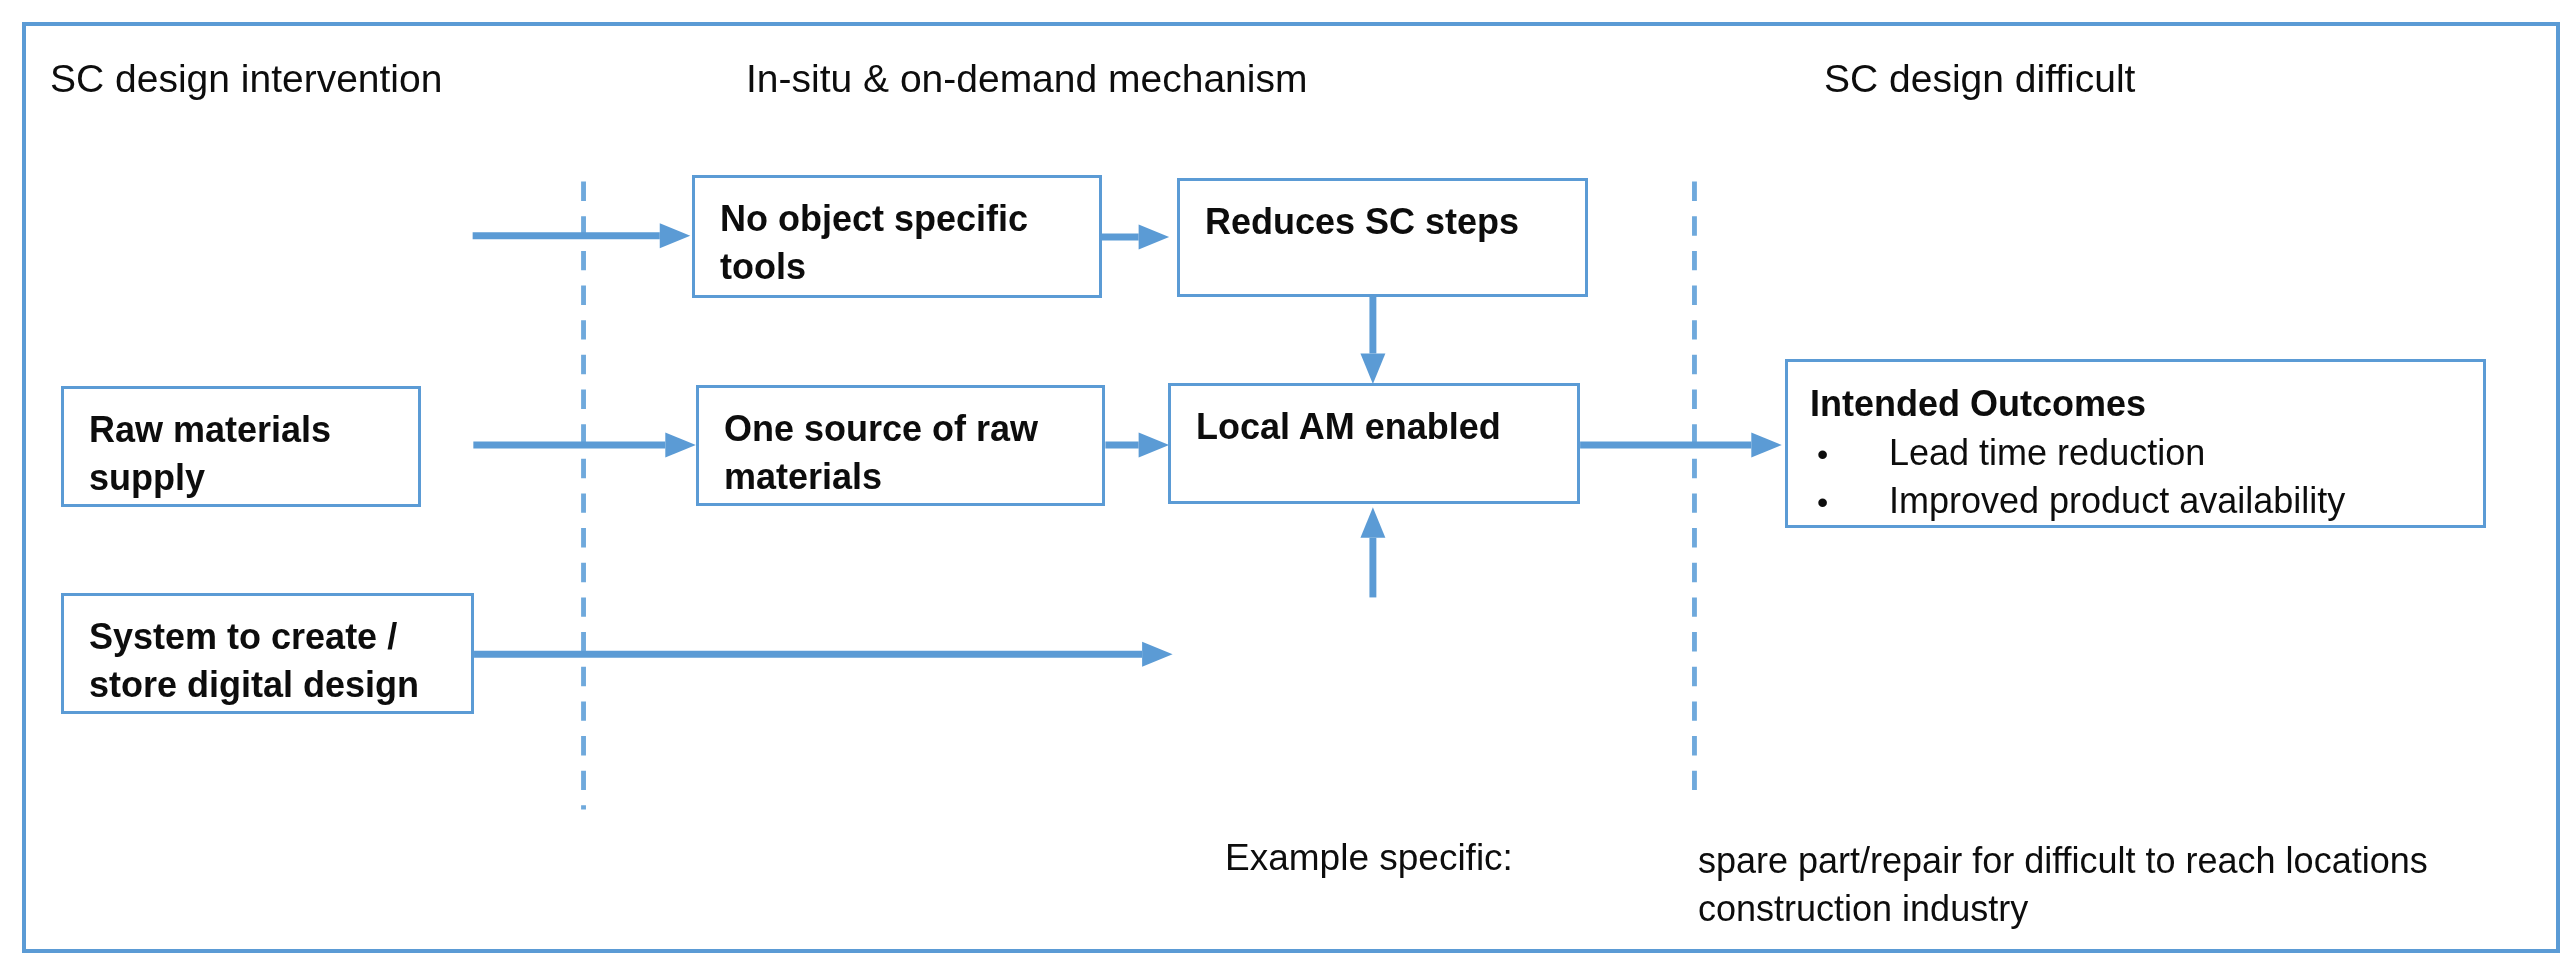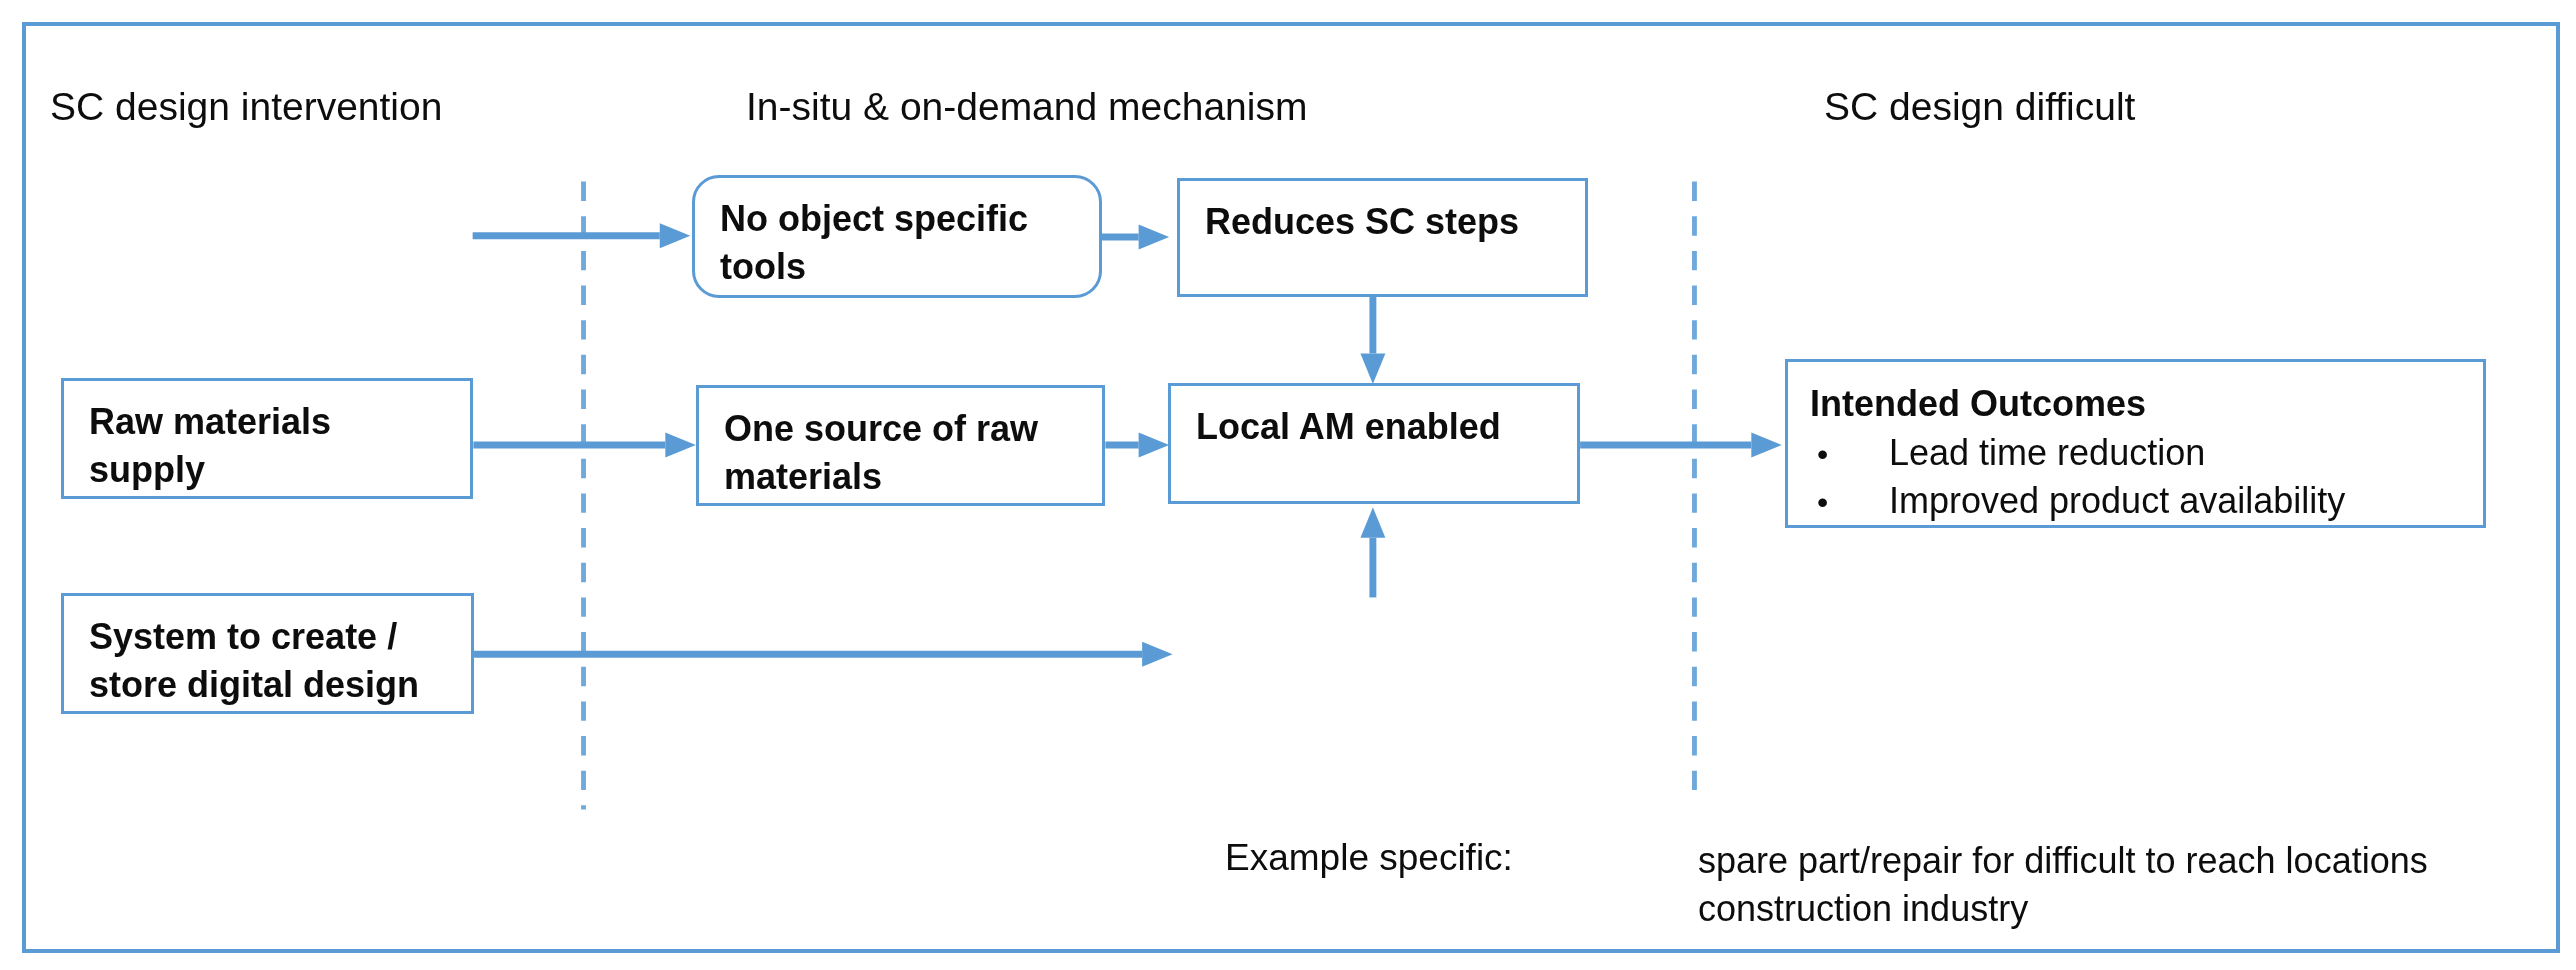--- a/index.html
+++ b/index.html
@@ -21,38 +21,37 @@
     position:absolute;left:21.5px;top:22px;
     width:2530px;height:923px;
     border:4.2px solid var(--accent);
     background:var(--background);
     box-sizing:content-box;
   }
   .col-header{
     position:absolute;top:58px;
     font-size:39px;line-height:1.1;font-weight:400;
     white-space:nowrap;
-    margin-top:28px;
   }
   .hdr-intervention{left:50px;}
   .hdr-mechanism{left:746px;}
   .hdr-outcomes{left:1824px;}
   .node{
     position:absolute;
     box-sizing:border-box;
     background:#fff;
     border:3.5px solid var(--accent);
     padding:16.6px 19.4px 0 25px;
     font-size:36px;font-weight:700;line-height:1.35;
     color:var(--text);
   }
   .n-am{left:61px;top:175px;width:412px;height:121px;}
-  .n-notools{left:692px;top:175px;width:410px;height:123px;border-radius:27px;}
+  .n-notools{left:692px;top:175px;width:410px;height:123px;}
   .n-reduces{left:1168px;top:178px;width:411px;height:119px;margin-left:9px;}
-  .n-raw{left:61px;top:378px;width:412px;height:121px;}
+  .n-raw{left:61px;top:386px;width:360px;height:121px;}
   .n-onesource{left:696px;top:385px;width:409px;height:121px;}
   .n-local{left:1168px;top:383px;width:412px;height:121px;}
   .n-system{left:61px;top:593px;width:413px;height:121px;}
   .n-share{left:1171px;top:597px;width:409px;height:121px;}
   .n-outcomes{
     left:1785px;top:359px;width:701px;height:169px;
     padding:18px 14px 16px 22px;
   }
   .n-outcomes .oc-title{font-weight:700;font-size:36px;line-height:1.35;}
   .bullet{

